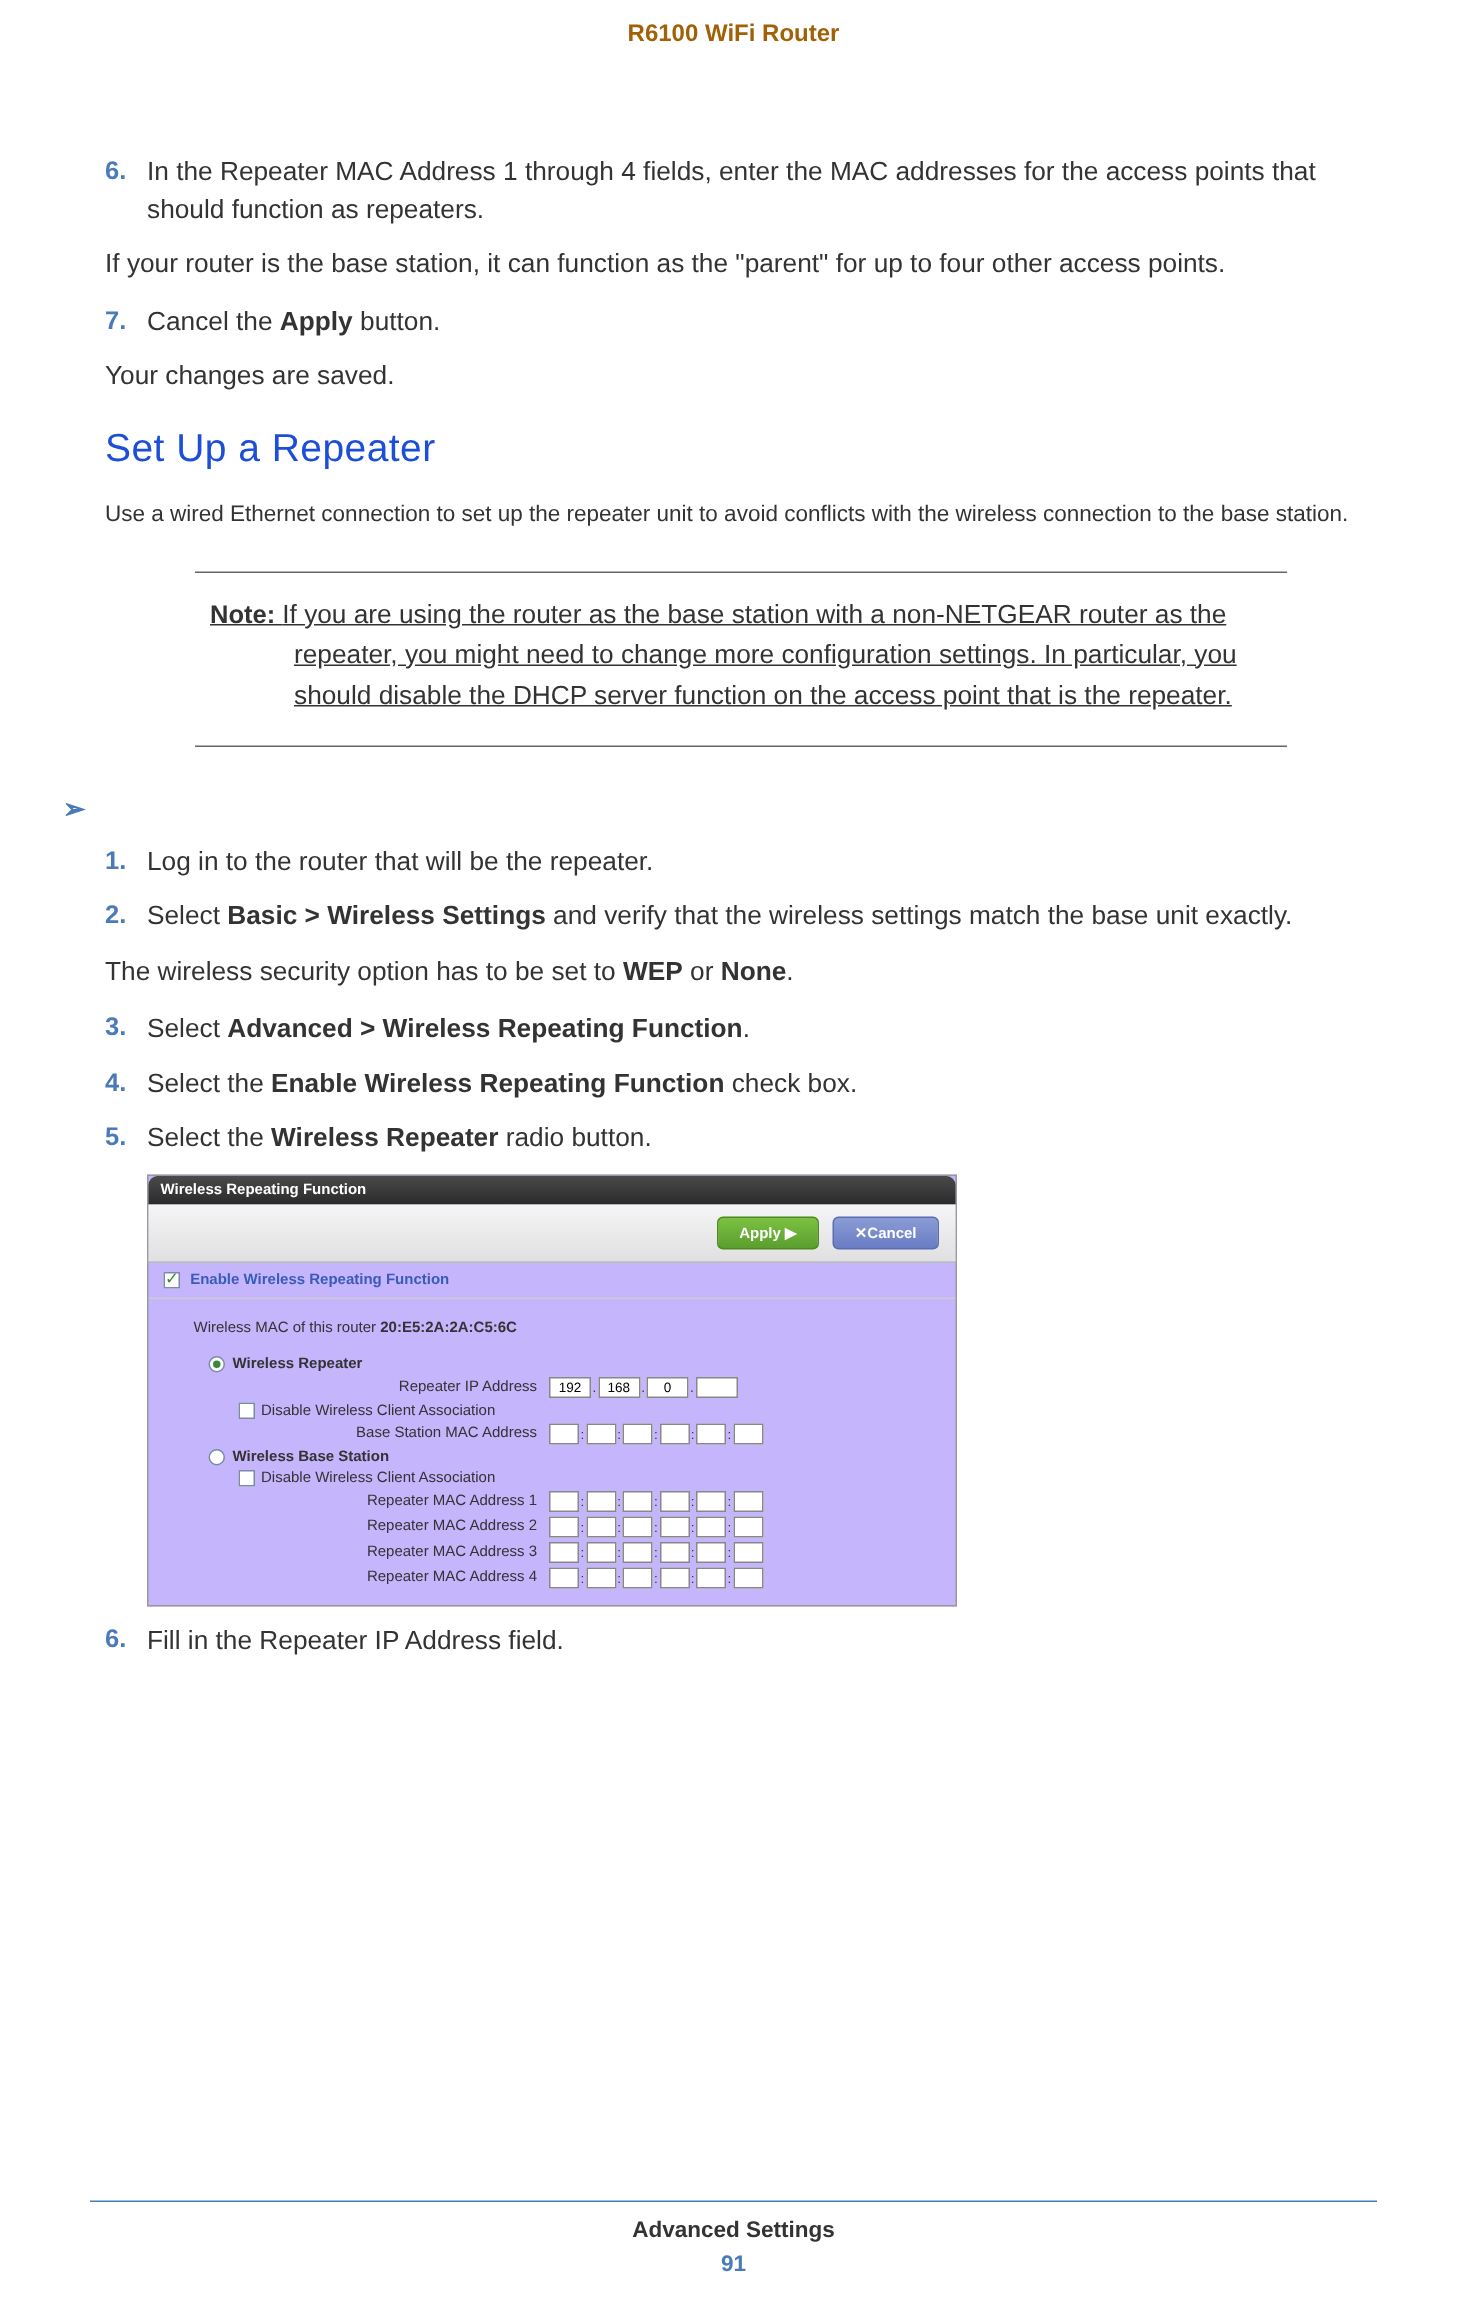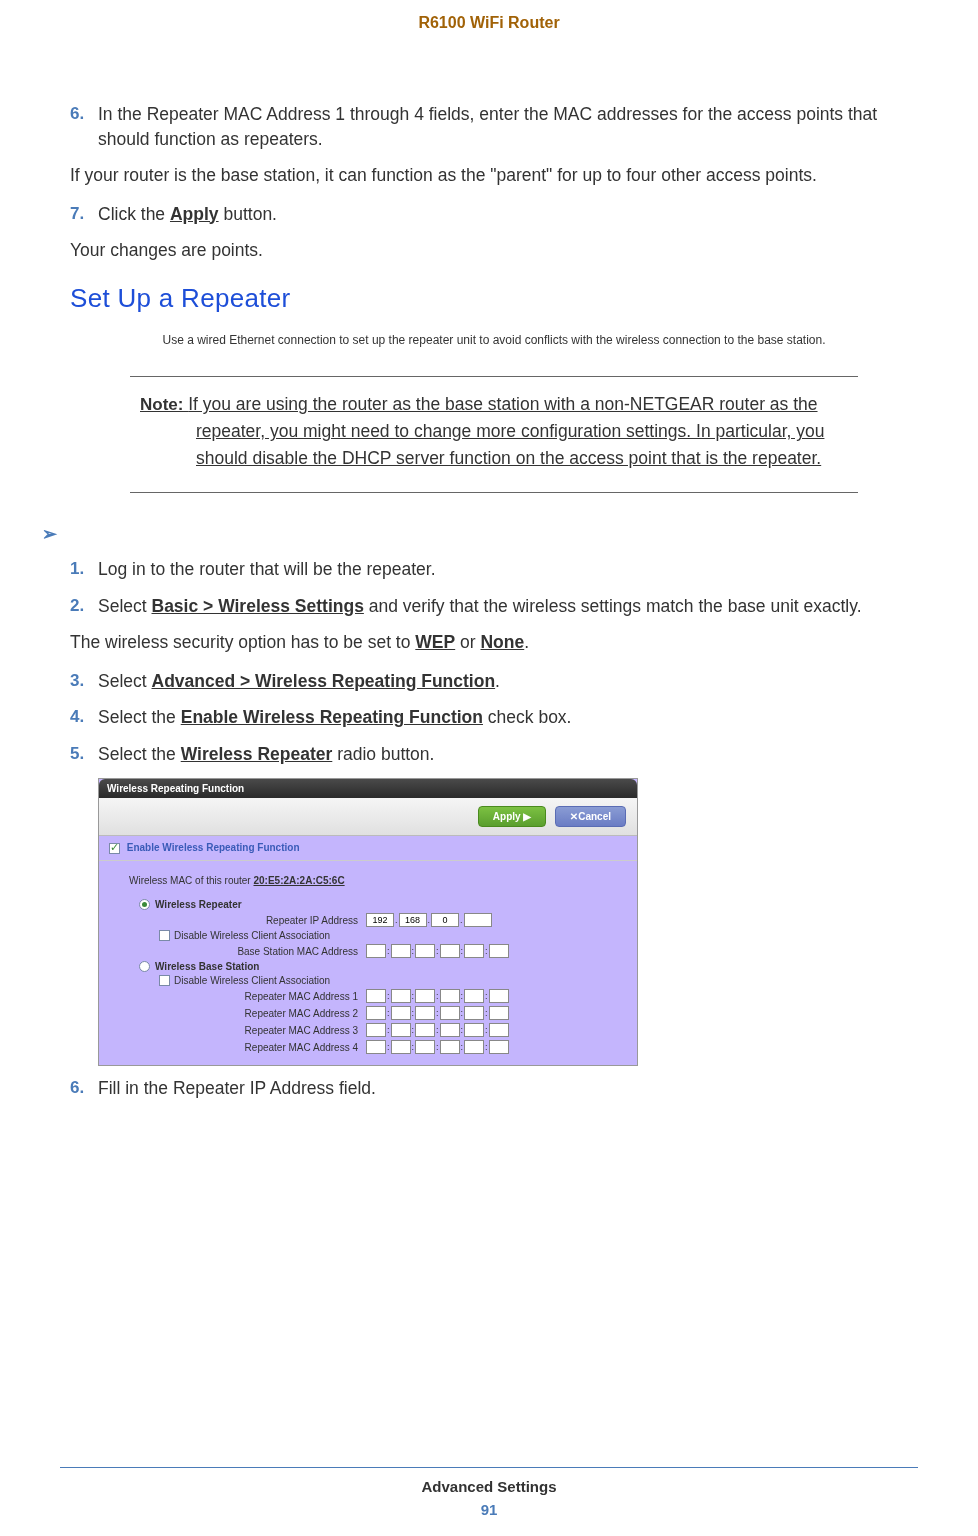--- a/index.html
+++ b/index.html
@@ -51,24 +51,23 @@
     }
     .section-heading {
       font-family: "Trebuchet MS", "Century Gothic", sans-serif;
       font-size: 26px;
       color: #1d4ed8;
       font-weight: normal;
       margin: 20px 0 18px 0;
       letter-spacing: 0.3px;
     }
     .section-intro {
-      font-size: 12px;
+      font-size: 15px;
       line-height: 1.4;
       margin-bottom: 28px;
-      text-align: center;
     }
     .note-box {
       border-top: 1.5px solid #666;
       border-bottom: 1.5px solid #666;
       margin: 0 60px 30px 60px;
       padding: 14px 10px 20px 10px;
       text-decoration: underline;
     }
     .note-label {
       font-weight: bold;
@@ -92,21 +91,21 @@
     .chevron {
       color: #4a7bb8;
       font-size: 18px;
       margin-right: 10px;
       font-weight: bold;
     }
     .procedure-title {
       font-weight: bold;
       font-size: 17.5px;
     }
-    .bold { font-weight: bold; text-decoration: underline; }
+    .bold { font-weight: bold; }
     .screenshot {
       margin: 4px 0 10px 28px;
       width: 540px;
       border: 1px solid #999;
       font-size: 10px;
       background: #c4b5fd;
     }
     .ss-header {
       background: linear-gradient(#4a4a4a, #2a2a2a);
       color: #fff;
@@ -247,24 +246,24 @@
   <div class="content">
     <div class="list-item">
       <div class="list-num">6.</div>
       <div class="list-text">In the Repeater MAC Address 1 through 4 fields, enter the MAC addresses for the access points that should function as repeaters.</div>
     </div>
     <div class="list-sub">If your router is the base station, it can function as the "parent" for up to four other access points.</div>
 
     <div class="list-item">
       <div class="list-num">7.</div>
       <div class="list-text">
-        <span>Click the </span><span class="bold">Apply</span><span> button.</span>
-      </div>
-    </div>
-    <div class="list-sub">Your changes are points.</div>
+        <span>Cancel the </span><span class="bold">Apply</span><span> button.</span>
+      </div>
+    </div>
+    <div class="list-sub">Your changes are saved.</div>
 
     <h2 class="section-heading">Set Up a Repeater</h2>
     <p class="section-intro">Use a wired Ethernet connection to set up the repeater unit to avoid conflicts with the wireless connection to the base station.</p>
 
     <div class="note-box">
       <div class="note-inner">
         <span class="note-label">Note:  </span><span class="note-text">If you are using the router as the base station with a non-NETGEAR router as the repeater, you might need to change more configuration settings. In particular, you should disable the DHCP server function on the access point that is the repeater.</span>
       </div>
     </div>
 

